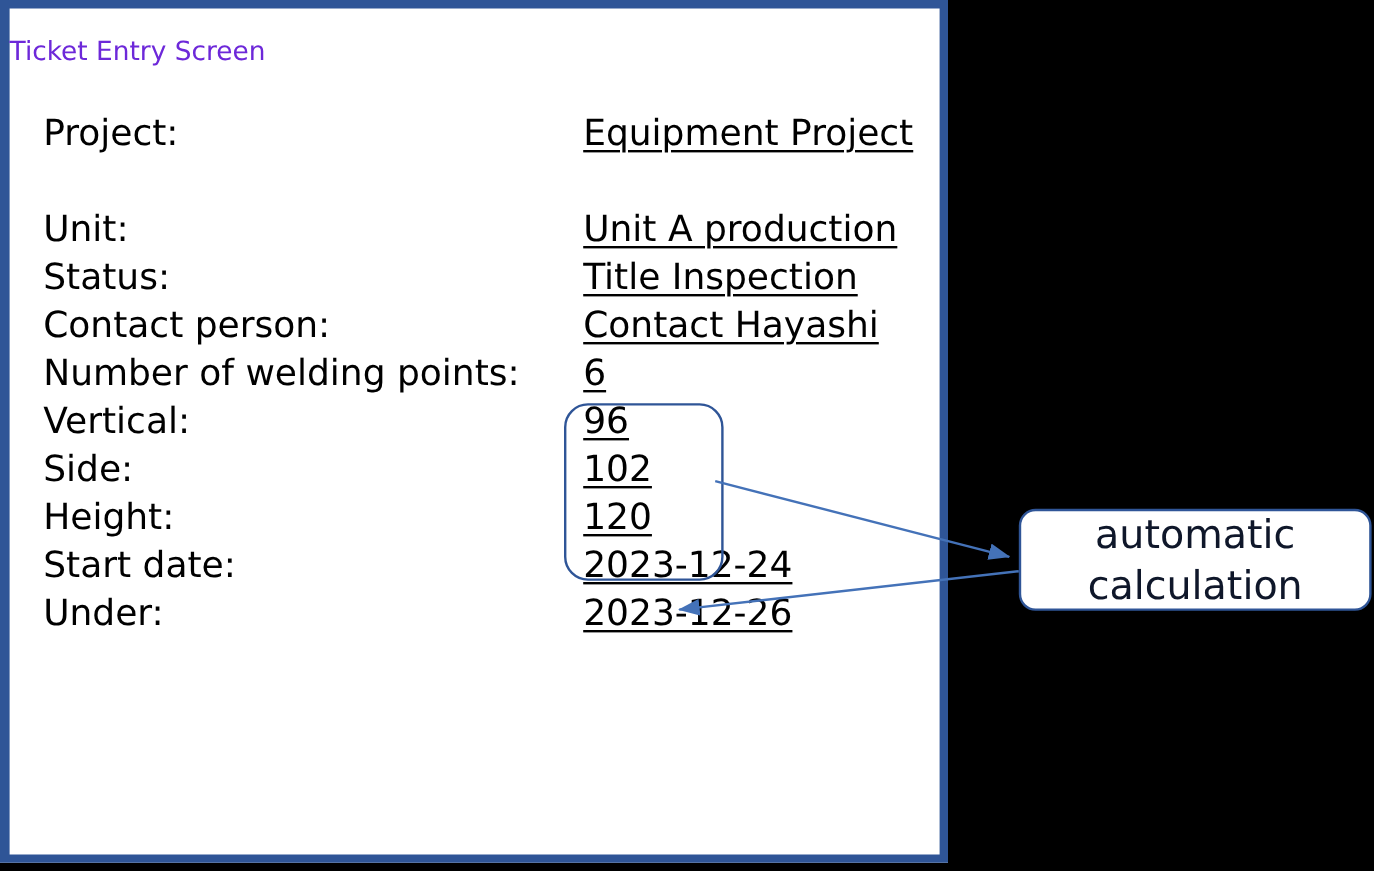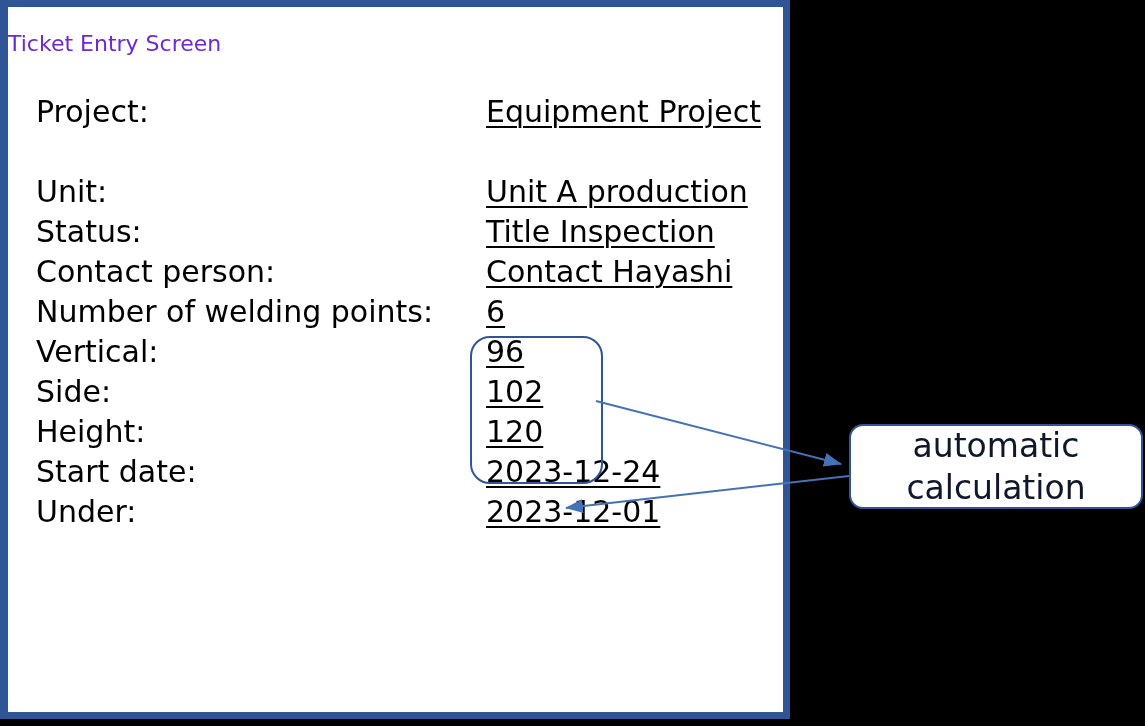--- a/index.html
+++ b/index.html
@@ -179,21 +179,21 @@
       </div>
 
 
       <div class="field-row">
         <span class="field-label">Start date:</span>
         <span class="field-value">2023-12-24</span>
       </div>
 
       <div class="field-row">
         <span class="field-label">Under:</span>
-        <span class="field-value">2023-12-01</span>
+        <span class="field-value">2023-12-26</span>
       </div>
 
     </div>
 
     <div id="dimension-group-outline"></div>
 
   </div>
 
   <svg id="connector-layer" width="1145" height="726" viewBox="0 0 1145 726">
     <defs>

